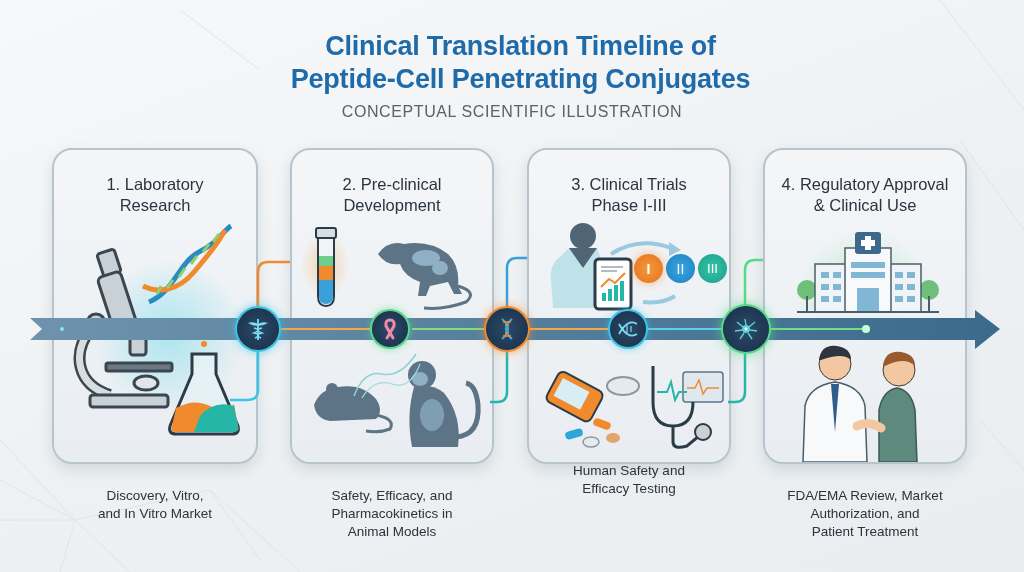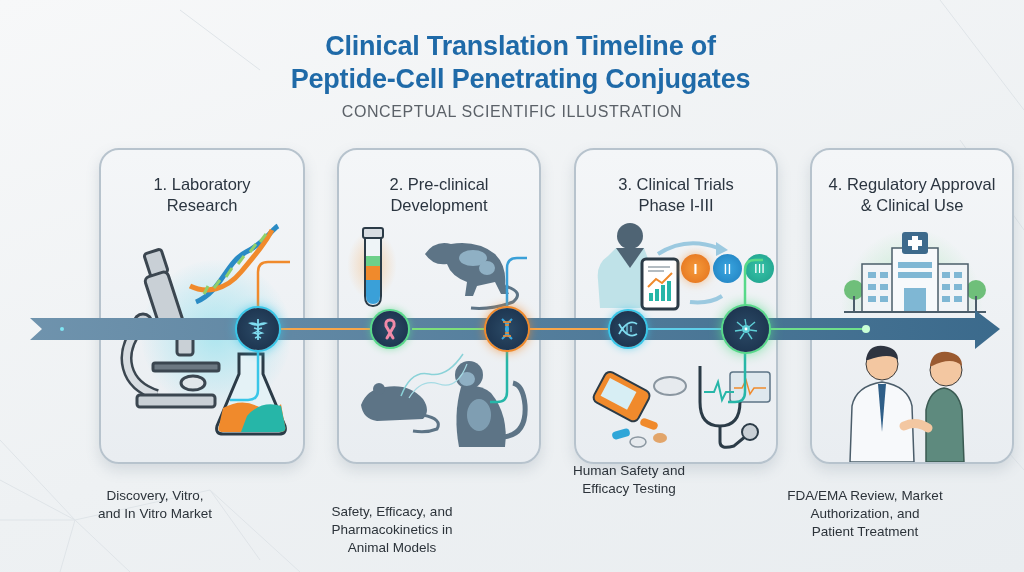--- a/index.html
+++ b/index.html
@@ -18,21 +18,20 @@
   }
   .subtitle {
     position: absolute; left: 0; right: 0; top: 103px; text-align: center;
     color: #5b6168; font-size: 16px; letter-spacing: 0.6px;
   }
   .card {
     position: absolute; top: 148px; height: 316px;
     border: 2px solid #b7c3cd; border-radius: 20px;
     background: linear-gradient(180deg, #f4f6f8 0%, #e9edf1 100%);
     box-shadow: 0 6px 14px rgba(90,110,130,0.18);
-    margin-left: 47px;
   }
   .card-title {
     position: absolute; left: 0; right: 0; top: 24px; text-align: center;
     color: #2b3540; font-size: 16.5px; line-height: 21px;
   }
   .card-desc {
     position: absolute; text-align: center; color: #2c333a;
     font-size: 13.5px; line-height: 18px; width: 220px;
   }
   .illus { position: absolute; }
@@ -333,21 +332,21 @@
         <path d="M10 11 L 4 6"></path>
       </g>
       <circle cx="13" cy="13" r="1.4" fill="#ffffff"></circle>
     </svg>
 </div>
 
 <div class="card-desc" style="left:45px; top:487px;">
   <div>Discovery, Vitro,</div>
   <div>and In Vitro Market</div>
 </div>
-<div class="card-desc" style="left:282px; top:487px;margin-top:16px;">
+<div class="card-desc" style="left:282px; top:487px;">
   <div>Safety, Efficacy, and</div>
   <div>Pharmacokinetics in</div>
   <div>Animal Models</div>
 </div>
 <div class="card-desc" style="left:519px; top:462px;">
   <div>Human Safety and</div>
   <div>Efficacy Testing</div>
 </div>
 <div class="card-desc" style="left:755px; top:487px;">
   <div>FDA/EMA Review, Market</div>

